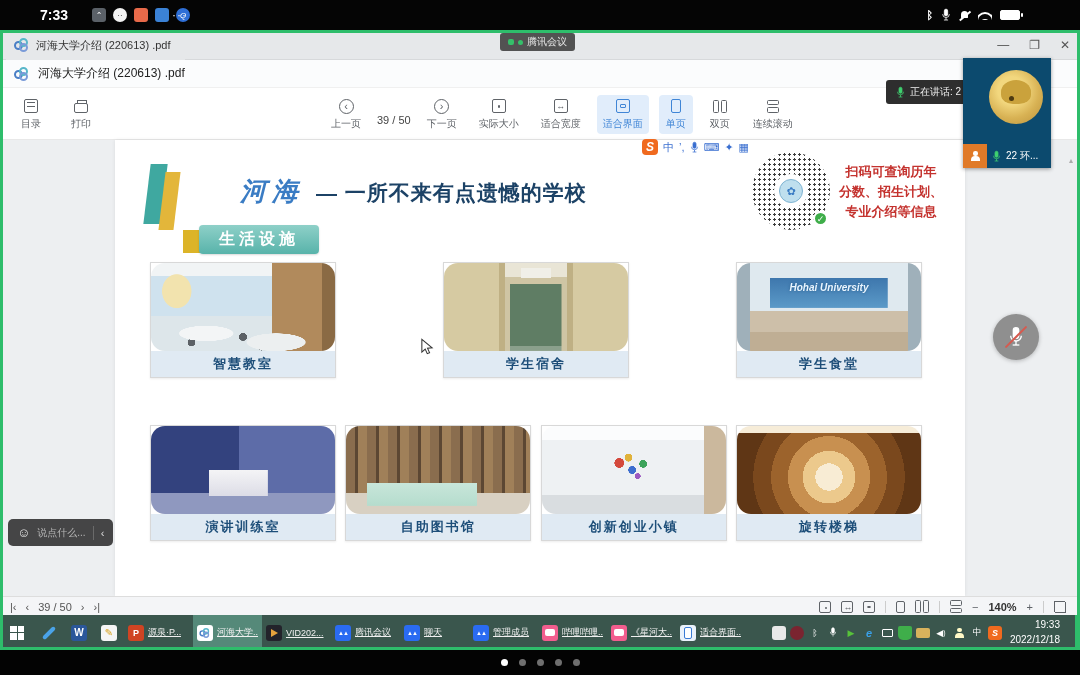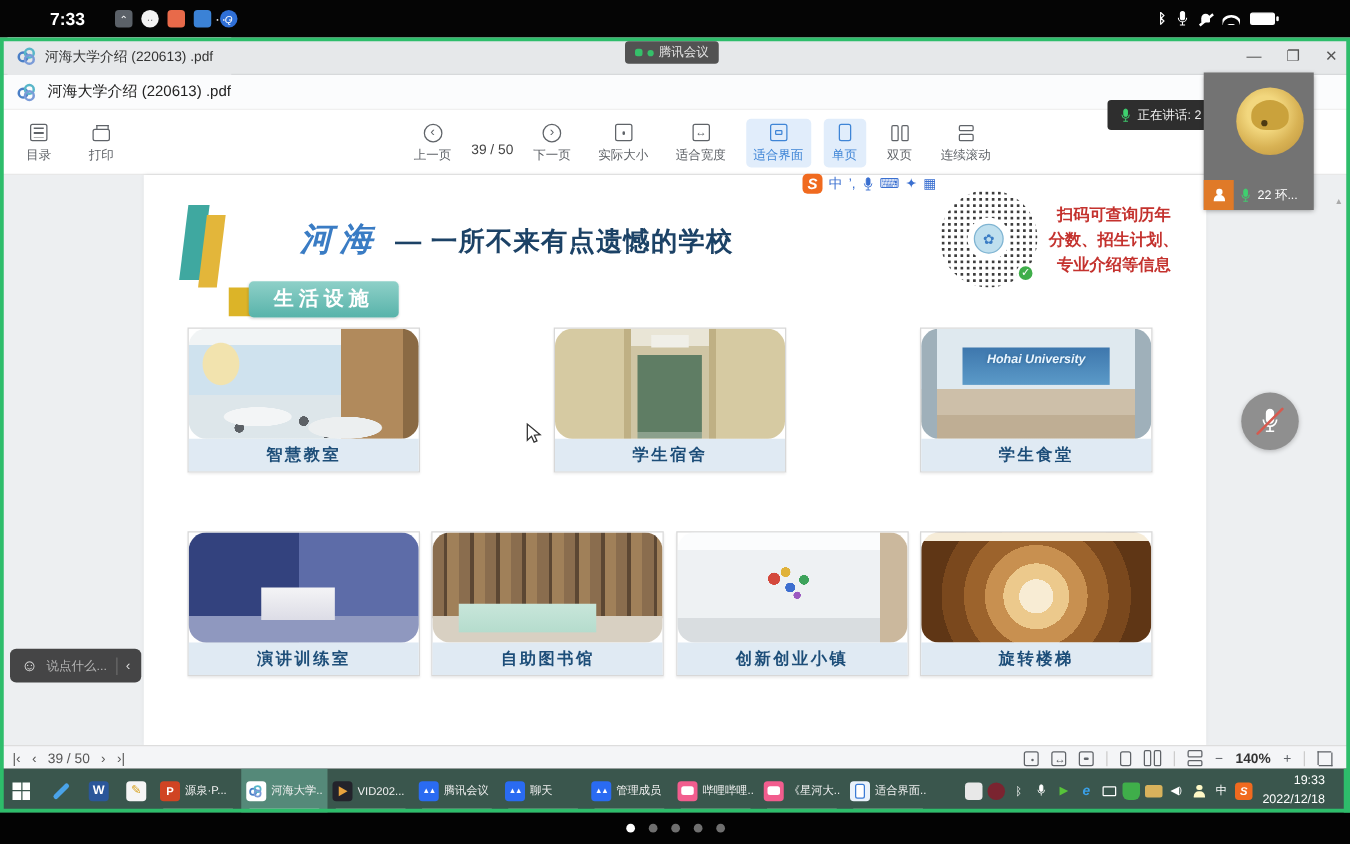--- a/index.html
+++ b/index.html
@@ -70,21 +70,21 @@
   .i-stack{display:flex;flex-direction:column;gap:2px;}
   .i-stack b{width:12px;height:5.5px;border:1.3px solid currentColor;border-radius:1.5px;}
   .i-dot:after{content:"";position:absolute;left:5px;top:5px;width:2.5px;height:2.5px;background:currentColor;border-radius:50%;}
   .i-full{width:12px;height:12px;position:relative;}
   .i-full:before,.i-full:after{content:"";position:absolute;width:10px;height:10px;}
   .i-full:before{left:0;top:0;border-left:1.5px solid currentColor;border-top:1.5px solid currentColor;}
   .i-full:after{right:0;bottom:0;border-right:1.5px solid currentColor;border-bottom:1.5px solid currentColor;}
 
   
   .toast{left:886px;top:80px;height:24px;background:#2e2e2e;border-radius:3px;display:flex;align-items:center;gap:5px;padding:0 10px;color:#f0f0f0;font-size:10px;z-index:64;white-space:nowrap;}
-  .videopanel{left:963px;top:58px;width:88px;height:110px;background:#737373;z-index:70;box-shadow:0 1px 4px rgba(0,0,0,.4);}
+  .videopanel{left:963px;top:58px;width:88px;height:110px;background:#0c4a6e;z-index:70;box-shadow:0 1px 4px rgba(0,0,0,.4);}
   .avatar{position:absolute;left:26px;top:12px;width:54px;height:54px;border-radius:50%;
     background:radial-gradient(circle at 42% 38%,#f2d77e 0 30%,#d8b254 60%,#b98f3a 100%);overflow:hidden;}
   .avatar b{position:absolute;left:12px;top:10px;width:30px;height:24px;border-radius:50% 50% 40% 40%;background:#caa23c;}
   .avatar i{position:absolute;left:20px;top:26px;width:5px;height:5px;border-radius:50%;background:#4d3a12;}
   .vp-bar{position:absolute;left:0;bottom:0;width:104px;height:24px;display:flex;align-items:center;gap:5px;color:#fff;font-size:10px;}
   .vp-member{width:24px;height:24px;background:#e07a28;display:flex;align-items:center;justify-content:center;}
   .person{width:10px;height:10px;position:relative;}
   .person:before{content:"";position:absolute;left:3px;top:0;width:4.5px;height:4.5px;border-radius:50%;background:#fff;}
   .person:after{content:"";position:absolute;left:0.5px;top:5px;width:9px;height:5px;border-radius:4px 4px 0 0;background:#fff;}
   .vp-collapse{left:1069px;top:156px;color:#aaa;font-size:8px;z-index:70;}
@@ -201,21 +201,21 @@
 
   
   .taskbar{left:0;top:615px;width:1080px;height:35px;background:#3a564d;display:flex;align-items:center;z-index:55;}
   .tb-start{width:34px;height:35px;display:flex;align-items:center;justify-content:center;}
   .winlogo{width:14px;height:14px;display:grid;grid-template-columns:6.5px 6.5px;grid-template-rows:6.5px 6.5px;gap:1px;}
   .winlogo b{background:#fff;}
   .qicon{width:30px;height:35px;display:flex;align-items:center;justify-content:center;}
   .pen{width:16px;height:4px;background:#4aa3e8;border-radius:2px;transform:rotate(-45deg);}
   .sq{width:16px;height:16px;border-radius:3px;display:flex;align-items:center;justify-content:center;font-size:10px;font-weight:bold;color:#fff;}
   .taskbtn{height:35px;width:69px;display:flex;align-items:center;gap:4px;padding:0 4px;position:relative;}
-  .taskbtn .tlabel{color:#f0f0f0;font-size:9px;white-space:nowrap;overflow:hidden;}
+  .taskbtn .tlabel{color:#f0f0f0;font-size:9px;white-space:nowrap;overflow:hidden;text-decoration:underline;}
   .taskbtn .uline{position:absolute;left:6px;right:6px;bottom:1px;height:2px;background:#cfd8d4;border-radius:1px;}
   .taskbtn.active{background:rgba(120,200,176,.45);}
   .taskbtn.active .uline{background:#eafff5;}
   .t16{width:16px;height:16px;border-radius:3px;flex:0 0 16px;display:flex;align-items:center;justify-content:center;font-size:9px;font-weight:bold;color:#fff;}
   .chev{font-size:6px;letter-spacing:-1px;color:#fff;line-height:1;}
   .bili-in{width:10px;height:7px;background:#fff;border-radius:2px;}
   .phone-in{width:8px;height:12px;border:1.4px solid #3a7bd5;border-radius:2px;background:#fff;}
   .playtri{width:0;height:0;border-left:7px solid #e8a33d;border-top:4.5px solid transparent;border-bottom:4.5px solid transparent;}
   .tray{position:absolute;right:78px;top:0;height:35px;display:flex;align-items:center;gap:4px;}
   .tico{width:14px;height:14px;display:flex;align-items:center;justify-content:center;font-size:9px;color:#fff;flex:0 0 auto;}

